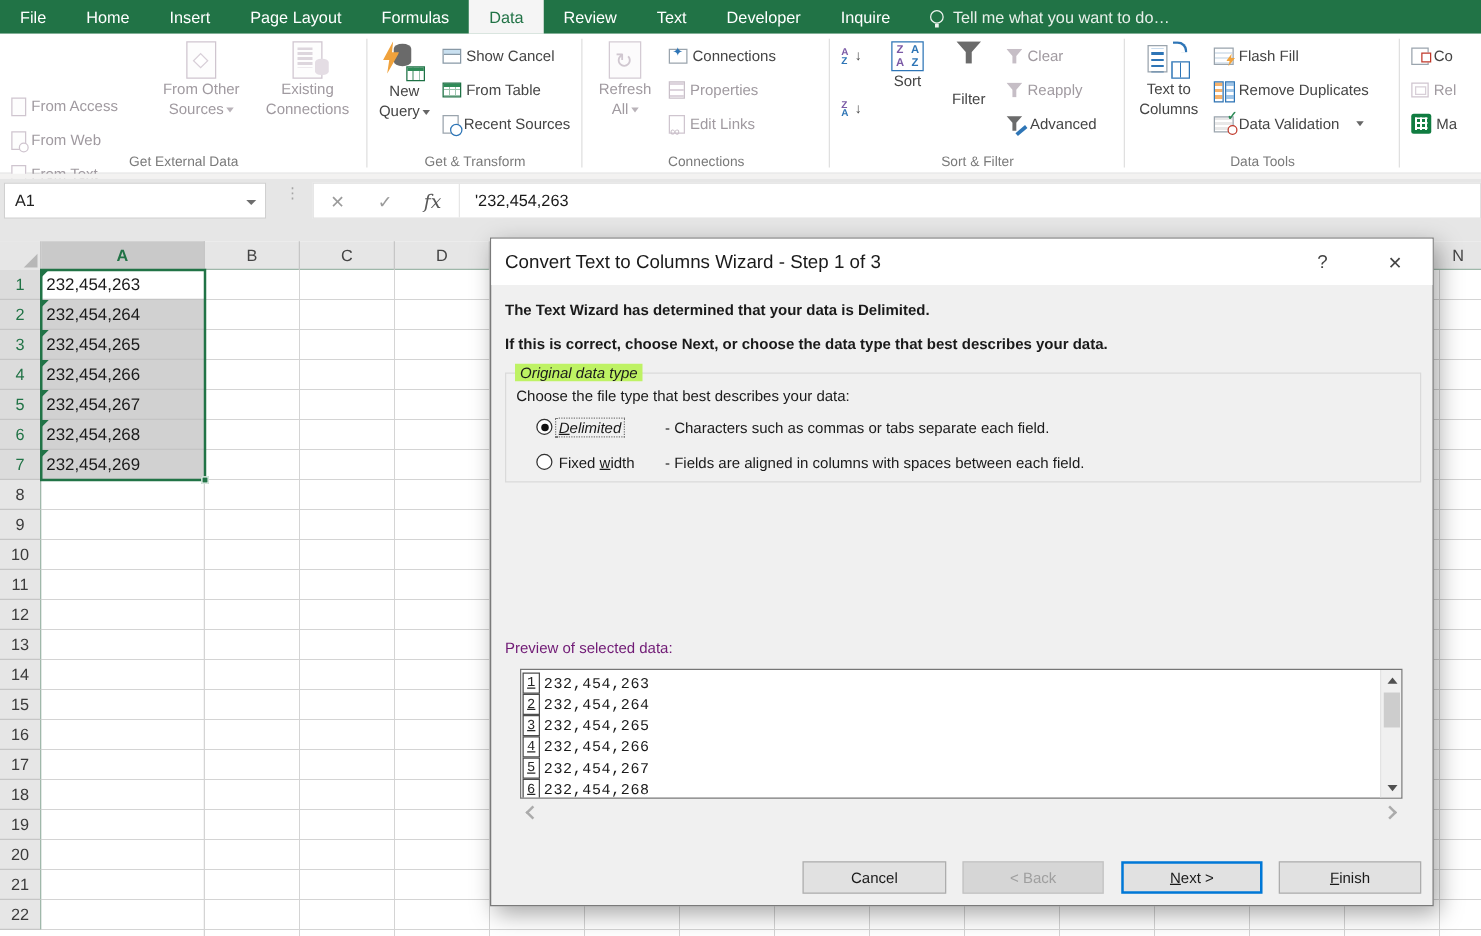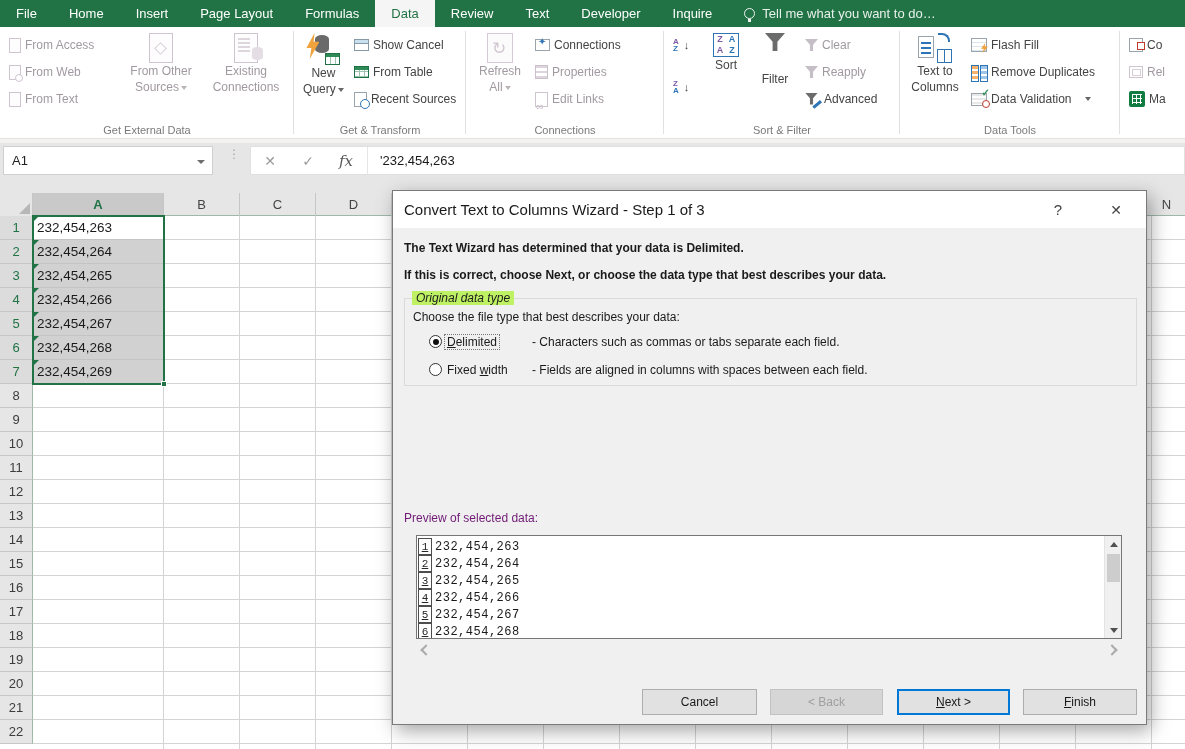--- a/index.html
+++ b/index.html
@@ -122,21 +122,21 @@
   .dctl { position:absolute; top:0; width:40px; height:37px; display:flex; align-items:center; justify-content:center; font-size:15px; color:#444; }
   .dctl.help { right:68px; } .dctl.close { right:10px; font-size:14px; }
   .dline { position:absolute; left:11px; color:#1a1a1a;font-weight:bold; }
   .groupbox { position:absolute; left:11px; top:107px; width:733px; height:88px; border:1px solid #dadada; }
   .gb-label { position:absolute; left:7px; top:-8px; background:#bef264; padding:0 4px; color:#1a1a1a;font-style:italic; }
   .gb-choose { position:absolute; left:8px; top:11px; color:#1a1a1a; }
   .radiorow { position:absolute; left:0; width:100%; height:16px; }
   .radio { position:absolute; left:24px; top:0; width:13px; height:13px; border:1px solid #333; border-radius:50%; background:#fff; }
   .radio.on::after { content:""; position:absolute; left:2.5px; top:2.5px; width:6px; height:6px; border-radius:50%; background:#111; }
   .rlabel { position:absolute; left:42px; top:0; color:#1a1a1a; }
-  .rlabel.focus { outline:1px dotted #777; padding:0 2px; left:40px; }
+  .rlabel.focus { outline:1px dotted #777; padding:0 2px; left:40px;font-style:italic; }
   .rdesc { position:absolute; left:127px; top:0; color:#1a1a1a; }
   .ul { text-decoration:underline; }
 
   .pv-label { position:absolute; left:11px; top:320px; color:#701a75; }
   .pvbox { position:absolute; left:23px; top:344px; width:706px; height:104px; background:#fff; border:1px solid #767676; overflow:hidden; }
   .pvrows { position:absolute; left:0; top:2px; right:17px; }
   .pvrow { display:flex; align-items:center; height:17px; }
   .numbox { width:14px; height:17px; border:1px solid #4d4d4d; margin-left:1px; font-family:"Liberation Mono",monospace; font-size:11px; display:flex; align-items:center; justify-content:center; }
   .numbox span { text-decoration:underline; }
   .pvval { font-family:"Liberation Mono",monospace; font-size:12px; color:#1a1a1a; padding-left:3px; letter-spacing:.5px; }
@@ -173,21 +173,21 @@
   <div class="tab">Inquire</div>
   <div class="tellme">
     <span class="bulb"></span>
     <span>Tell me what you want to do…</span>
   </div>
 </div>
 
 <div class="ribbon">
 
   <div class="rgroup" style="width:296px;">
-    <div class="smallcol" style="width:116px;">
+    <div class="smallcol" style="width:116px;margin-top:40px;">
       <div class="sbtn dis">
           <span class="ic doc pale"></span>
           <span>From Access</span>
         </div>
       <div class="sbtn dis">
           <span class="ic doc pale">
             <span class="tag"></span>
           </span>
           <span>From Web</span>
         </div>

